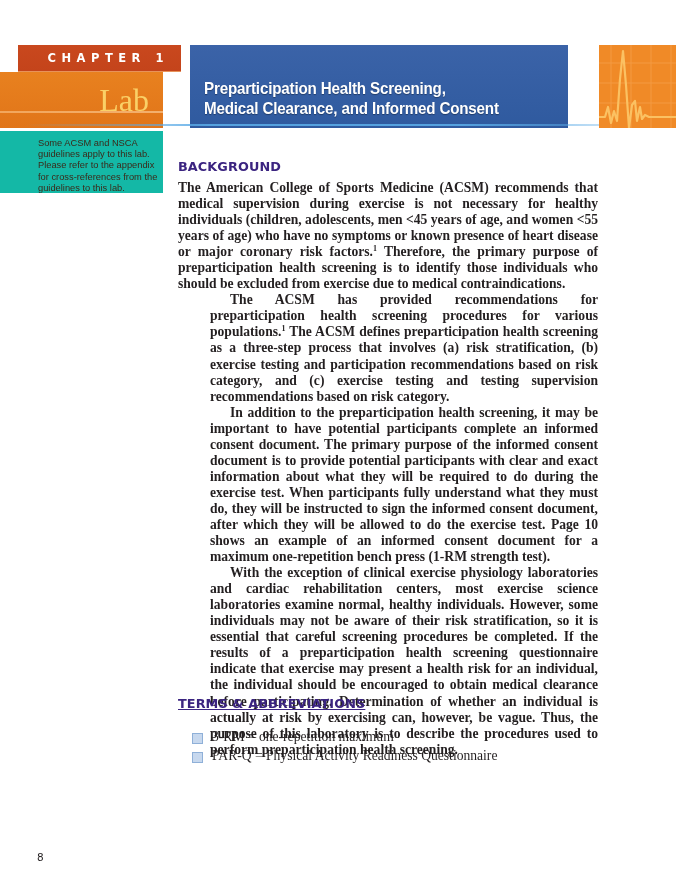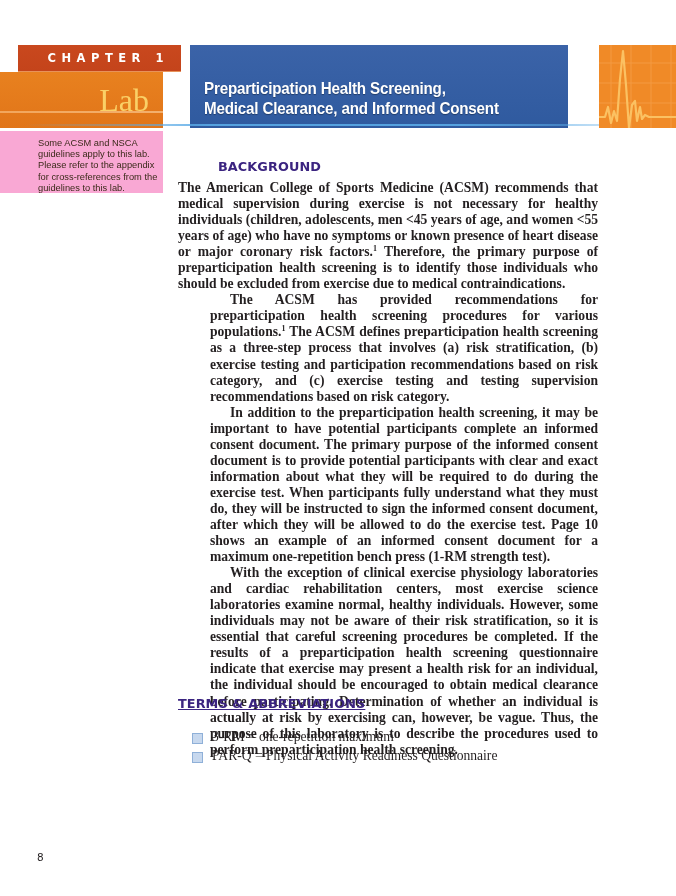--- a/index.html
+++ b/index.html
@@ -25,21 +25,21 @@
   .lab-band .line {
     position: absolute; left: 0; right: 0; top: 39px; height: 2px;
     background: linear-gradient(90deg, #f2a65c, #f3b06e);
   }
   .lab-band span {
     position: absolute; right: 14px; top: 3px;
     font-family: "Liberation Serif", serif; font-size: 32px; color: #fad067; line-height: 50px;
   }
   .note-box {
     position: absolute; left: 0; top: 131px; width: 163px; height: 62px;
-    background: #f9a8d4;
+    background: #14b8a6;
   }
   .note-box p {
     margin: 0; position: absolute; left: 38px; top: 7px; width: 122px;
     font-family: "Liberation Sans", sans-serif; font-size: 9.3px; line-height: 11.2px; color: #3b2a1a;
   }
   .title-band {
     position: absolute; left: 166px; top: 45px; width: 378px; height: 83px;
     background: linear-gradient(#3b63a8, #2f5a9f);
     margin-left: 24px;
   }
@@ -121,21 +121,21 @@
       <line x1="0" y1="58" x2="77" y2="58"></line>
       <line x1="12" y1="0" x2="12" y2="83"></line>
       <line x1="32" y1="0" x2="32" y2="83"></line>
       <line x1="52" y1="0" x2="52" y2="83"></line>
       <line x1="72" y1="0" x2="72" y2="83"></line>
     </g>
     <polyline fill="none" stroke="#fbc162" stroke-width="2.2" stroke-linejoin="round" points="0,72 6,72 9,62 12,78 15,66 18,76 21,34 24,6 27,40 30,83 33,60 36,56 38,76 41,62 43,74 46,70 50,72 77,72"></polyline>
   </svg>
 </div>
 
-<h2 class="section-heading" style="top:159px;margin-left:40px;">BACKGROUND</h2>
+<h2 class="section-heading" style="top:159px;">BACKGROUND</h2>
 
 <div class="body-text" style="top:180px;">
   <p><span>The American College of Sports Medicine (ACSM) recommends that medical supervision during exercise is not necessary for healthy individuals (children, adolescents, men &lt;45 years of age, and women &lt;55 years of age) who have no symptoms or known presence of heart disease or major coronary risk factors.</span><sup>1</sup><span> Therefore, the primary purpose of preparticipation health screening is to identify those individuals who should be excluded from exercise due to medical contraindications.</span></p>
   <p><span>The ACSM has provided recommendations for preparticipation health screening procedures for various populations.</span><sup>1</sup><span> The ACSM defines preparticipation health screening as a three-step process that involves (a) risk stratification, (b) exercise testing and participation recommendations based on risk category, and (c) exercise testing and testing supervision recommendations based on risk category.</span></p>
   <p>In addition to the preparticipation health screening, it may be important to have potential participants complete an informed consent document. The primary purpose of the informed consent document is to provide potential participants with clear and exact information about what they will be required to do during the exercise test. When participants fully understand what they must do, they will be instructed to sign the informed consent document, after which they will be allowed to do the exercise test. Page 10 shows an example of an informed consent document for a maximum one-repetition bench press (1-RM strength test).</p>
   <p>With the exception of clinical exercise physiology laboratories and cardiac rehabilitation centers, most exercise science laboratories examine normal, healthy individuals. However, some individuals may not be aware of their risk stratification, so it is essential that careful screening procedures be completed. If the results of a preparticipation health screening questionnaire indicate that exercise may present a health risk for an individual, the individual should be encouraged to obtain medical clearance before participating. Determination of whether an individual is actually at risk by exercising can, however, be vague. Thus, the purpose of this laboratory is to describe the procedures used to perform preparticipation health screening.</p>
 </div>
 
 <h2 class="section-heading" style="top:696px;text-decoration:underline;">TERMS &amp; ABBREVIATIONS</h2>
 

